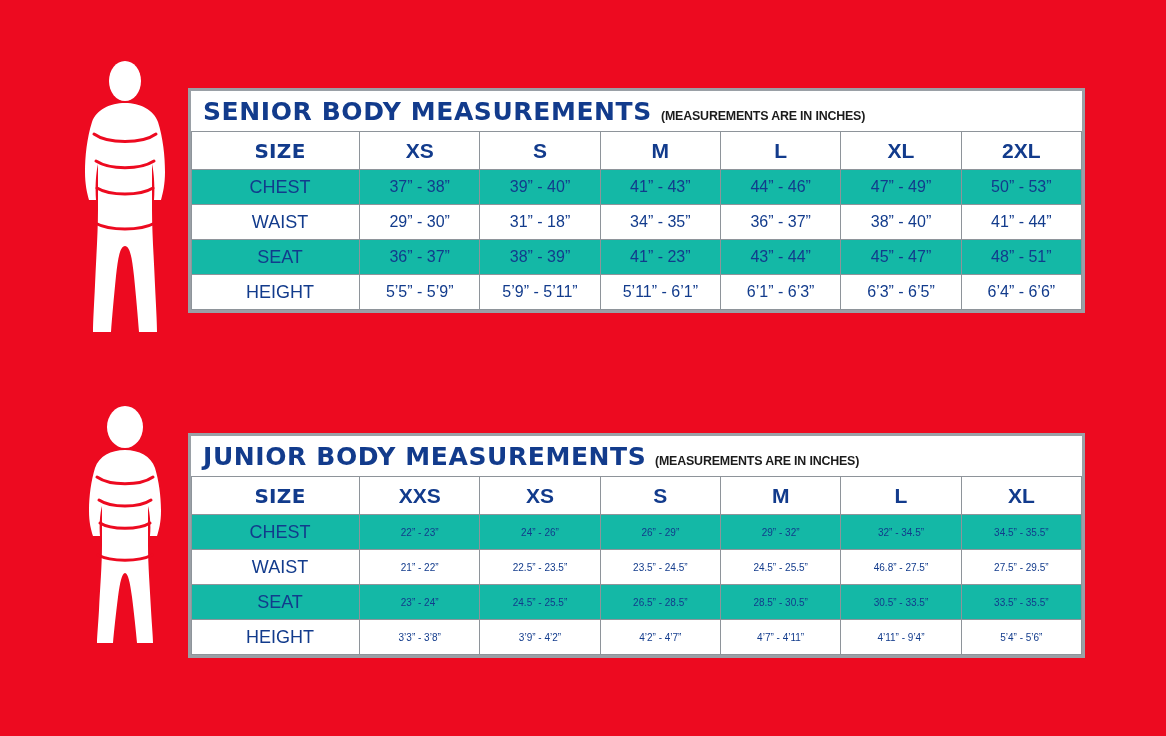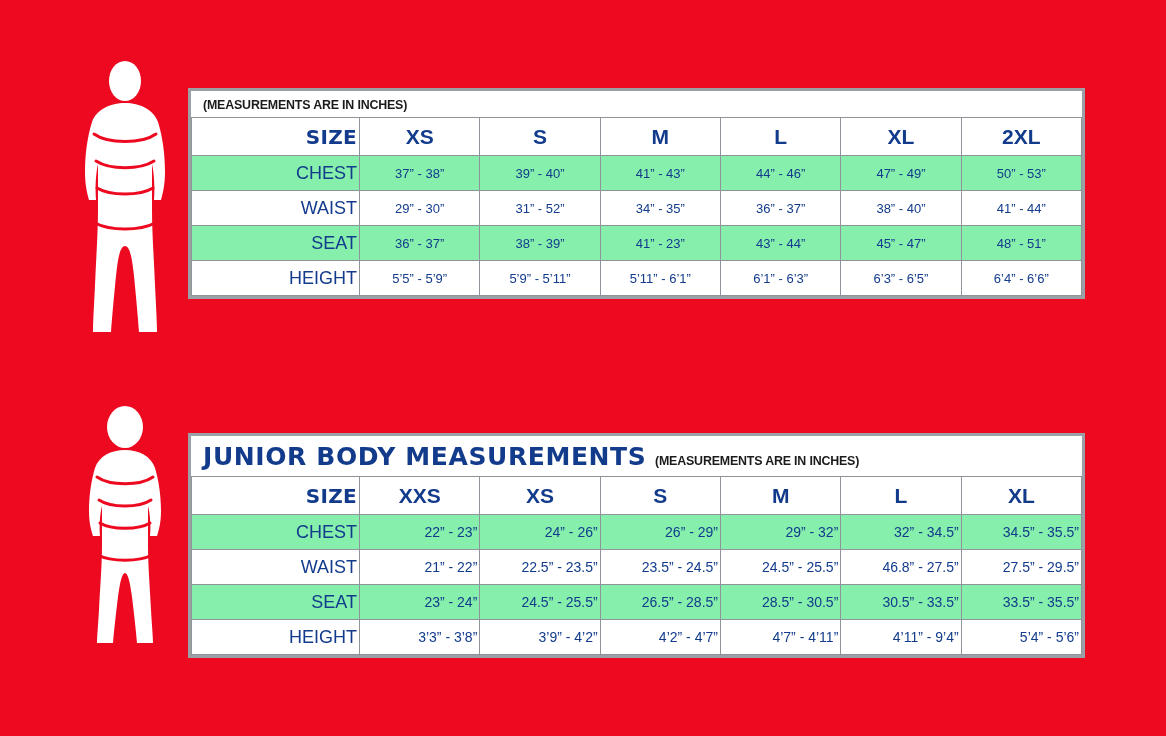--- a/index.html
+++ b/index.html
@@ -78,43 +78,42 @@
     padding: 0 2px;
     font-family: "Liberation Sans", sans-serif;
   }
   table.sizes tr.header th {
     font-size: 21px;
     font-weight: bold;
     height: 37px;
   }
   table.sizes tr.header th.label,
   table.sizes td.label {
-    text-align: right;
+    text-align: center;
     padding-left: 11px;
     width: 154px;
     margin-top: 36px;
   }
   table.sizes tr.header th.label {
     font-size: 20px;
     letter-spacing: 0.3px;
     font-family: "DejaVu Sans", sans-serif;
   }
   table.sizes td.label {
     font-size: 18px;
     font-weight: normal;
   }
   table.sizes tr.alt td {
-    background: #86efac;
+    background: #14b8a6;
   }
   table.sizes td.val {
-    font-size: 13px;
+    font-size: 16px;
   }
   #junior-block table.sizes td.val {
-    font-size: 14px;
-    text-align: right;
+    font-size: 10px;
   }
 </style>
 </head>
 <body>
 
 <div class="chart-block" id="senior-block">
 
   <svg class="figure" width="110" height="275" viewBox="0 0 110 275">
     <g fill="#FFFFFF">
       <ellipse cx="55" cy="21" rx="16" ry="20"></ellipse>
@@ -123,20 +122,21 @@
     <g stroke="#ED0A20" stroke-width="3" fill="none" stroke-linecap="round">
       <path d="M24 74 C38 84 72 84 86 74"></path>
       <path d="M26 101 C40 110 70 110 84 101"></path>
       <path d="M27 128 C40 136 70 136 83 128"></path>
       <path d="M25 163 C40 171 70 171 85 163"></path>
     </g>
   </svg>
 
   <div class="table-wrap">
     <div class="title-bar">
+      <span class="title-main">SENIOR BODY MEASUREMENTS</span>
       <span class="title-sub">(MEASUREMENTS ARE IN INCHES)</span>
     </div>
     <table class="sizes">
       <tbody>
           <tr class="header">
         <th class="label">SIZE</th>
         <th>XS</th>
         <th>S</th>
         <th>M</th>
         <th>L</th>
@@ -148,21 +148,21 @@
         <td class="val">37” - 38”</td>
         <td class="val">39” - 40”</td>
         <td class="val">41” - 43”</td>
         <td class="val">44” - 46”</td>
         <td class="val">47” - 49”</td>
         <td class="val">50” - 53”</td>
       </tr>
       <tr>
         <td class="label">WAIST</td>
         <td class="val">29” - 30”</td>
-        <td class="val">31” - 52”</td>
+        <td class="val">31” - 18”</td>
         <td class="val">34” - 35”</td>
         <td class="val">36” - 37”</td>
         <td class="val">38” - 40”</td>
         <td class="val">41” - 44”</td>
       </tr>
       <tr class="alt">
         <td class="label">SEAT</td>
         <td class="val">36” - 37”</td>
         <td class="val">38” - 39”</td>
         <td class="val">41” - 23”</td>

